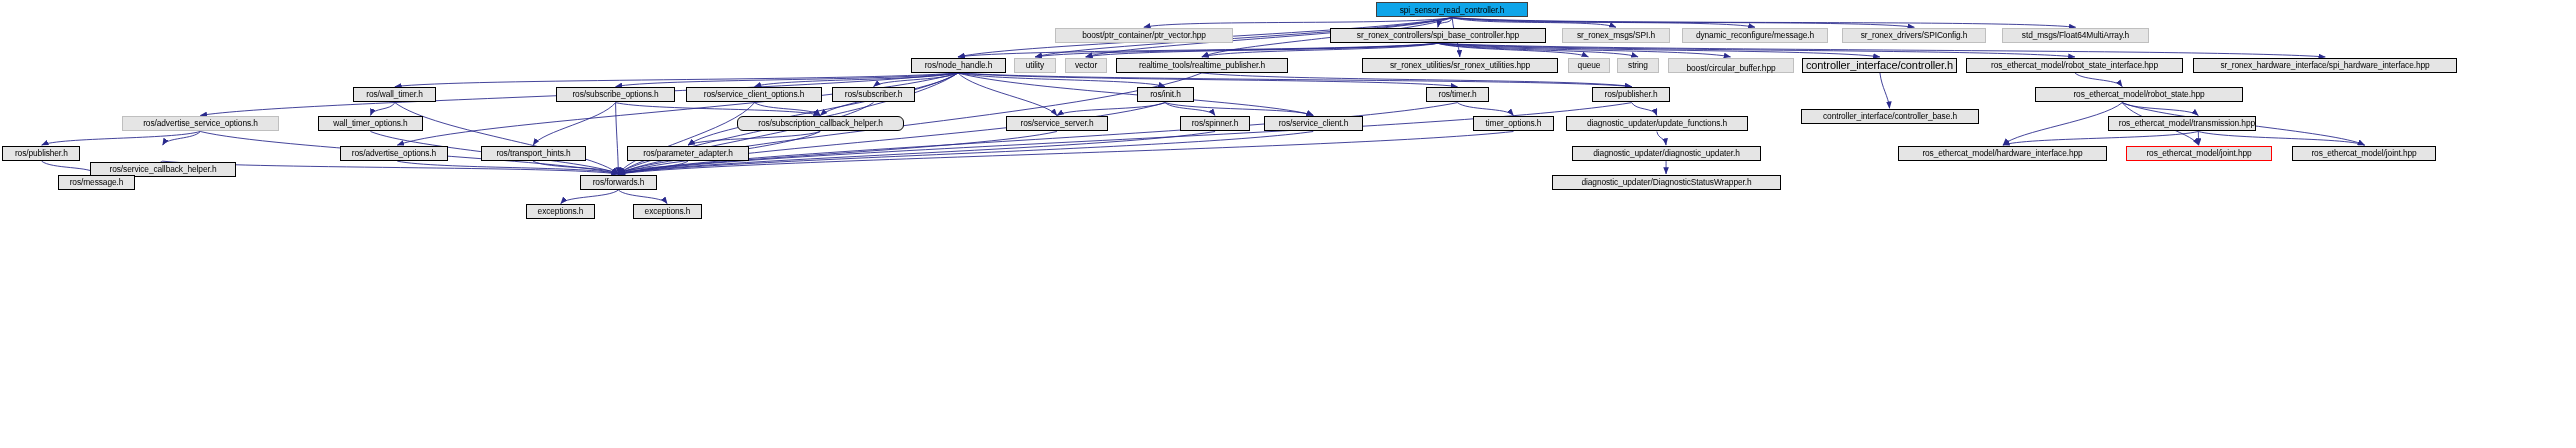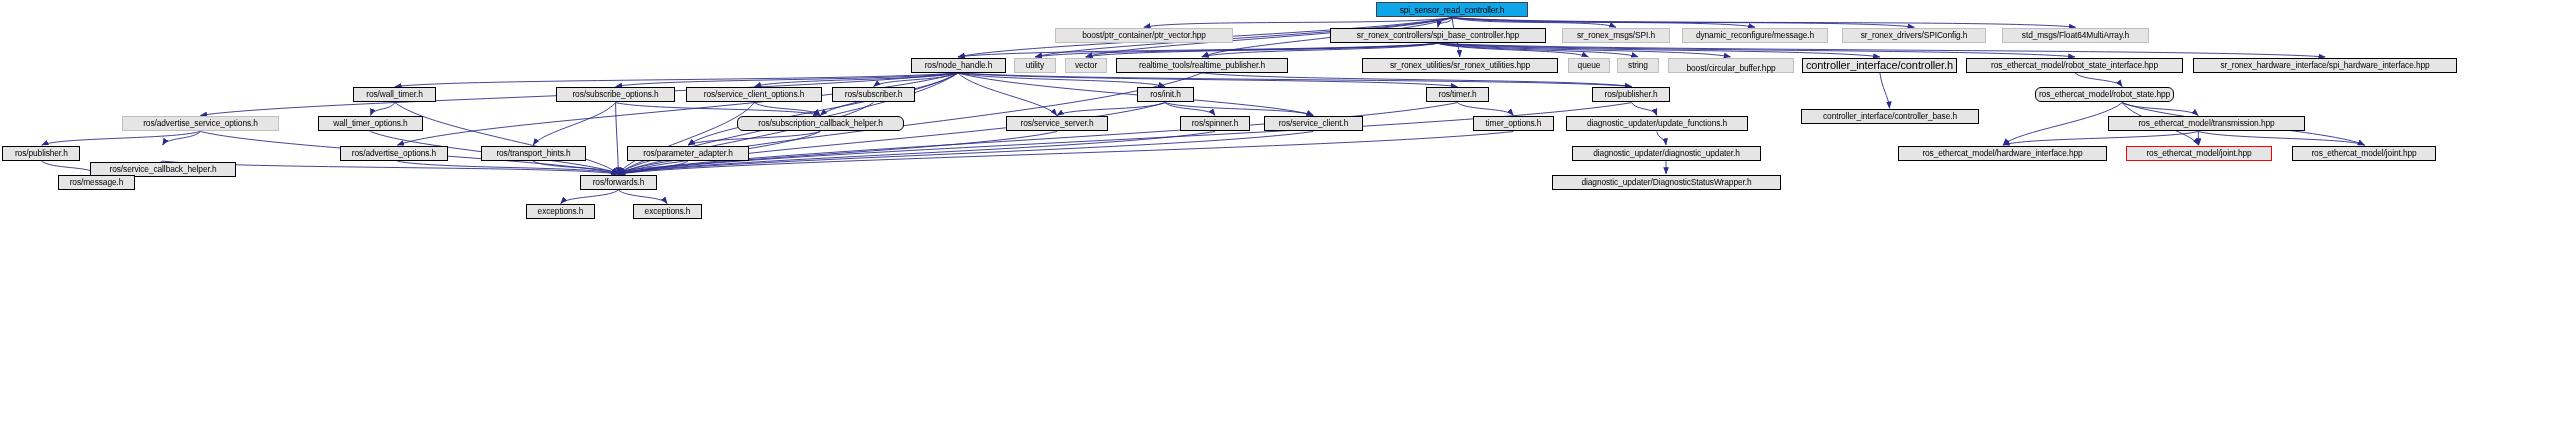--- a/index.html
+++ b/index.html
@@ -225,21 +225,21 @@
       </div>
       <div class="node solid" style="left: 1426px; top: 87px; width: 63px; height: 15px; font-size: 8.4px;">
         <span class="lbl">ros/timer.h</span>
       </div>
       <div class="node solid" style="left: 1592px; top: 87px; width: 78px; height: 15px; font-size: 8.4px;">
         <span class="lbl">ros/publisher.h</span>
       </div>
       <div class="node solid" style="left: 1801px; top: 109px; width: 178px; height: 15px; font-size: 8.4px;">
         <span class="lbl">controller_interface/controller_base.h</span>
       </div>
-      <div class="node solid" style="left: 2035px; top: 87px; width: 139px; height: 15px; font-size: 8.4px; border-radius: 6px;">
+      <div class="node solid" style="left: 2035px; top: 87px; width: 208px; height: 15px; font-size: 8.4px;">
         <span class="lbl">ros_ethercat_model/robot_state.hpp</span>
       </div>
       <div class="node " style="left: 122px; top: 116px; width: 157px; height: 15px; font-size: 8.4px;">
         <span class="lbl">ros/advertise_service_options.h</span>
       </div>
       <div class="node solid" style="left: 318px; top: 116px; width: 105px; height: 15px; font-size: 8.4px;">
         <span class="lbl">wall_timer_options.h</span>
       </div>
       <div class="node solid" style="left: 737px; top: 116px; width: 167px; height: 15px; font-size: 8.4px; border-radius: 6px;">
         <span class="lbl">ros/subscription_callback_helper.h</span>
@@ -252,21 +252,21 @@
       </div>
       <div class="node solid" style="left: 1264px; top: 116px; width: 99px; height: 15px; font-size: 8.4px;">
         <span class="lbl">ros/service_client.h</span>
       </div>
       <div class="node solid" style="left: 1473px; top: 116px; width: 81px; height: 15px; font-size: 8.4px;">
         <span class="lbl">timer_options.h</span>
       </div>
       <div class="node solid" style="left: 1566px; top: 116px; width: 182px; height: 15px; font-size: 8.4px;">
         <span class="lbl">diagnostic_updater/update_functions.h</span>
       </div>
-      <div class="node solid" style="left: 2108px; top: 116px; width: 197px; height: 15px; font-size: 8.4px;">
+      <div class="node solid" style="left: 2108px; top: 116px; width: 148px; height: 15px; font-size: 8.4px; justify-content: flex-end;">
         <span class="lbl">ros_ethercat_model/transmission.hpp</span>
       </div>
       <div class="node solid" style="left: 2.4px; top: 146px; width: 78px; height: 15px; font-size: 8.4px;">
         <span class="lbl">ros/publisher.h</span>
       </div>
       <div class="node solid" style="left: 90px; top: 162px; width: 146px; height: 15px; font-size: 8.4px;">
         <span class="lbl">ros/service_callback_helper.h</span>
       </div>
       <div class="node solid" style="left: 340px; top: 146px; width: 108px; height: 15px; font-size: 8.4px;">
         <span class="lbl">ros/advertise_options.h</span>

